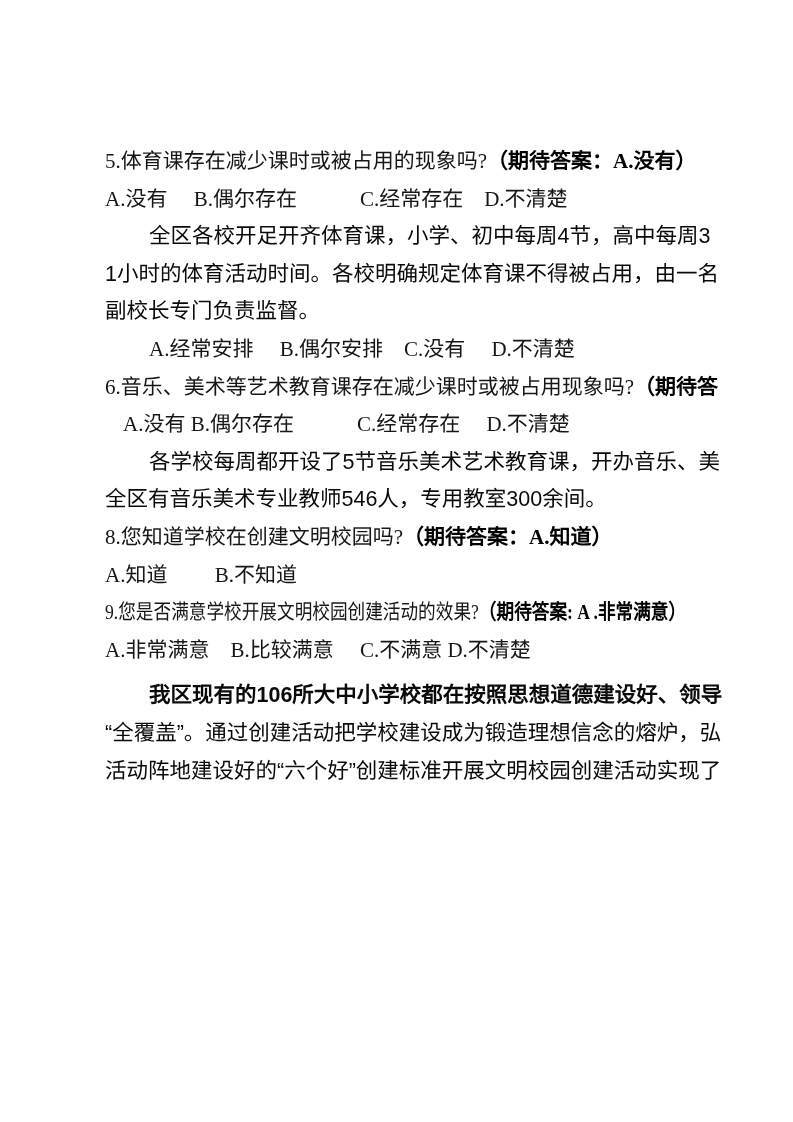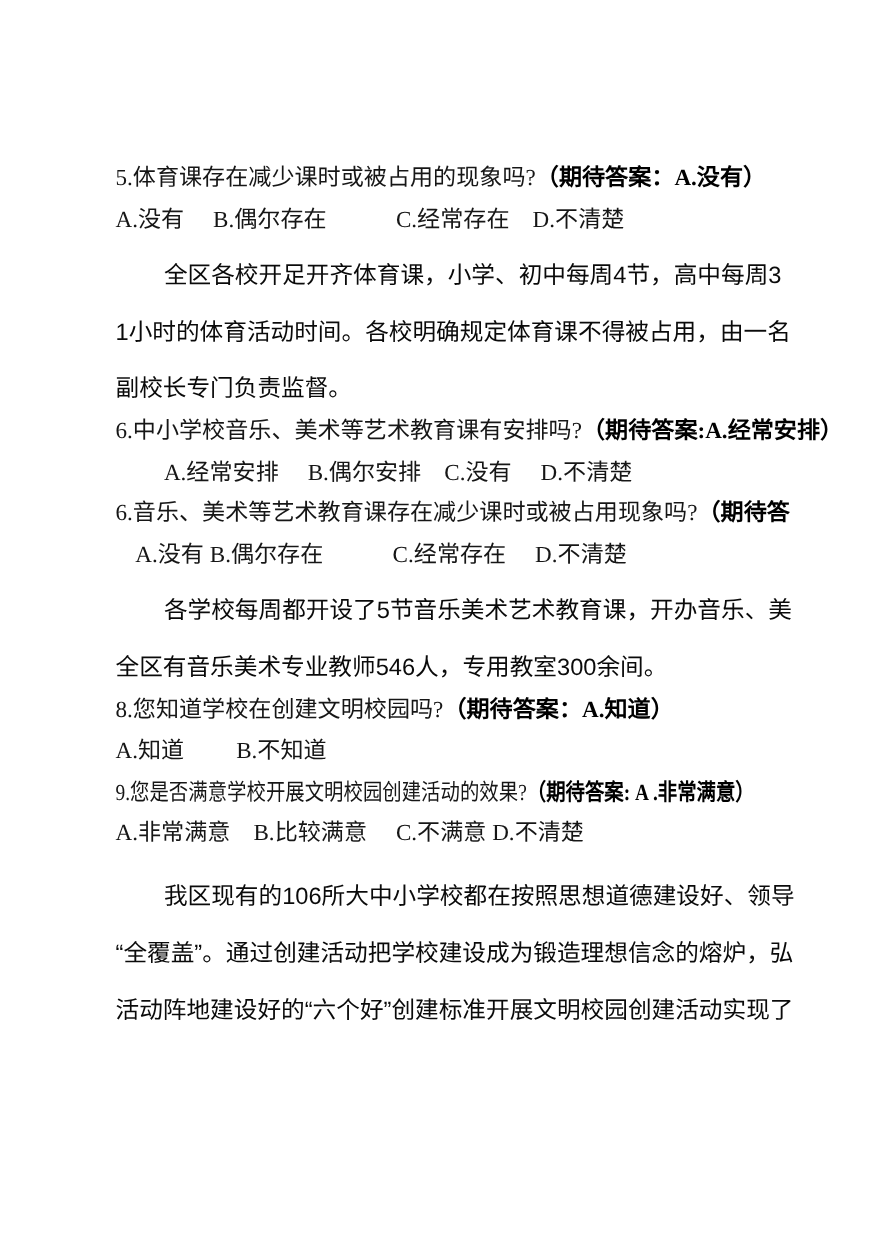--- a/index.html
+++ b/index.html
@@ -31,45 +31,43 @@
   .kind-question, .kind-question-bold, .kind-options {
     font-family: "Liberation Serif", serif;
     font-size: 21px;
   }
   
   .kind-para {
     font-family: "Liberation Sans", sans-serif;
     font-size: 21.5px;
     font-weight: 500;
     color: #0a0a0a;
-    margin-top: 14px;
   }
   .bold-part, .kind-question-bold {
     font-weight: 700;
     color: #000000;
   }
   .indent-1 { padding-left: 18px; }
   .indent-2 { padding-left: 44px; }
-  .gap-before { margin-top: 20px; }
+  .gap-before { margin-top: 8px; font-weight: bold; }
   .condensed {
     transform: scaleX(0.84);
     transform-origin: 0 50%;
   }
 </style>
 </head>
 <body>
 
 <div class="page">
   <div class="content" id="doc">
       <div class="line kind-question"><span>5.体育课存在减少课时或被占用的现象吗?</span><span class="bold-part">（期待答案：A.没有）</span></div>
       <div class="line kind-options"><span>A.没有　 B.偶尔存在　　　C.经常存在　D.不清楚</span></div>
       <div class="line kind-para indent-2"><span>全区各校开足开齐体育课，小学、初中每周4节，高中每周3</span></div>
       <div class="line kind-para"><span>1小时的体育活动时间。各校明确规定体育课不得被占用，由一名</span></div>
       <div class="line kind-para"><span>副校长专门负责监督。</span></div>
-      <div class="line kind-question"><span>6.中小学校音乐、美术等艺术教育课有安排吗?</span><span class="bold-part">（期待答案:A.经常安排）</span></div>
       <div class="line kind-options indent-2"><span>A.经常安排　 B.偶尔安排　C.没有　 D.不清楚</span></div>
       <div class="line kind-question"><span>6.音乐、美术等艺术教育课存在减少课时或被占用现象吗?</span><span class="bold-part">（期待答</span></div>
       <div class="line kind-options indent-1"><span>A.没有 B.偶尔存在　　　C.经常存在　 D.不清楚</span></div>
       <div class="line kind-para indent-2"><span>各学校每周都开设了5节音乐美术艺术教育课，开办音乐、美</span></div>
       <div class="line kind-para"><span>全区有音乐美术专业教师546人，专用教室300余间。</span></div>
       <div class="line kind-question"><span>8.您知道学校在创建文明校园吗?</span><span class="bold-part">（期待答案：A.知道）</span></div>
       <div class="line kind-options"><span>A.知道　　 B.不知道</span></div>
       <div class="line kind-question condensed"><span>9.您是否满意学校开展文明校园创建活动的效果?</span><span class="bold-part">（期待答案: A .非常满意）</span></div>
       <div class="line kind-options"><span>A.非常满意　B.比较满意　 C.不满意 D.不清楚</span></div>
       <div class="line kind-para indent-2 gap-before"><span>我区现有的106所大中小学校都在按照思想道德建设好、领导</span></div>

